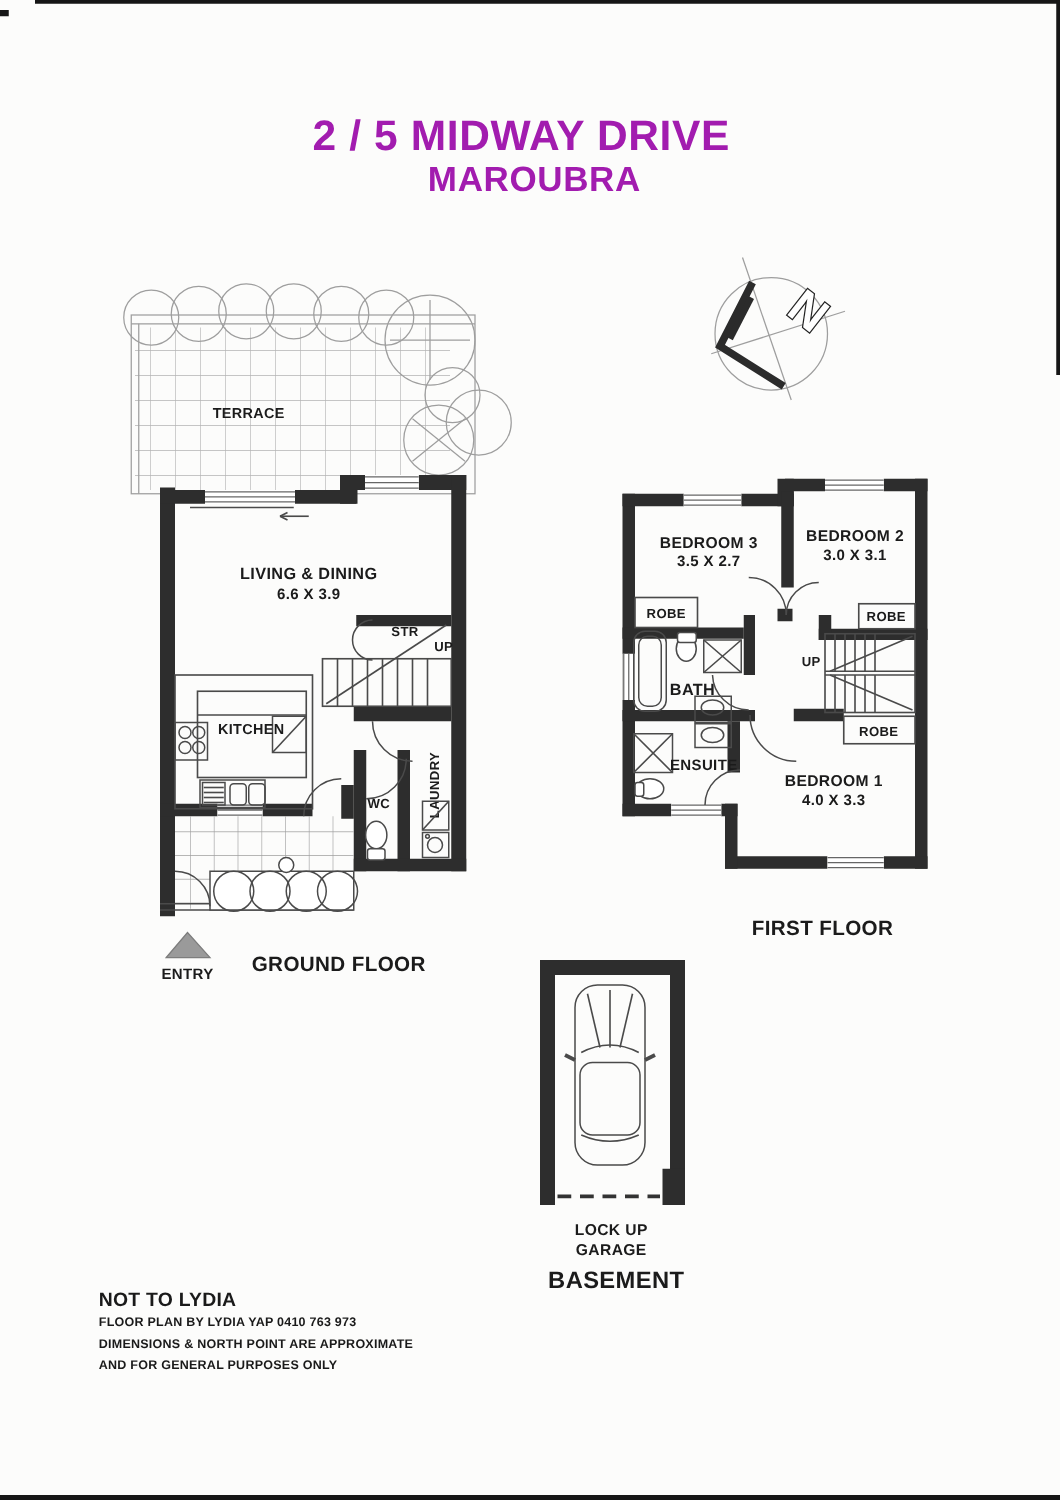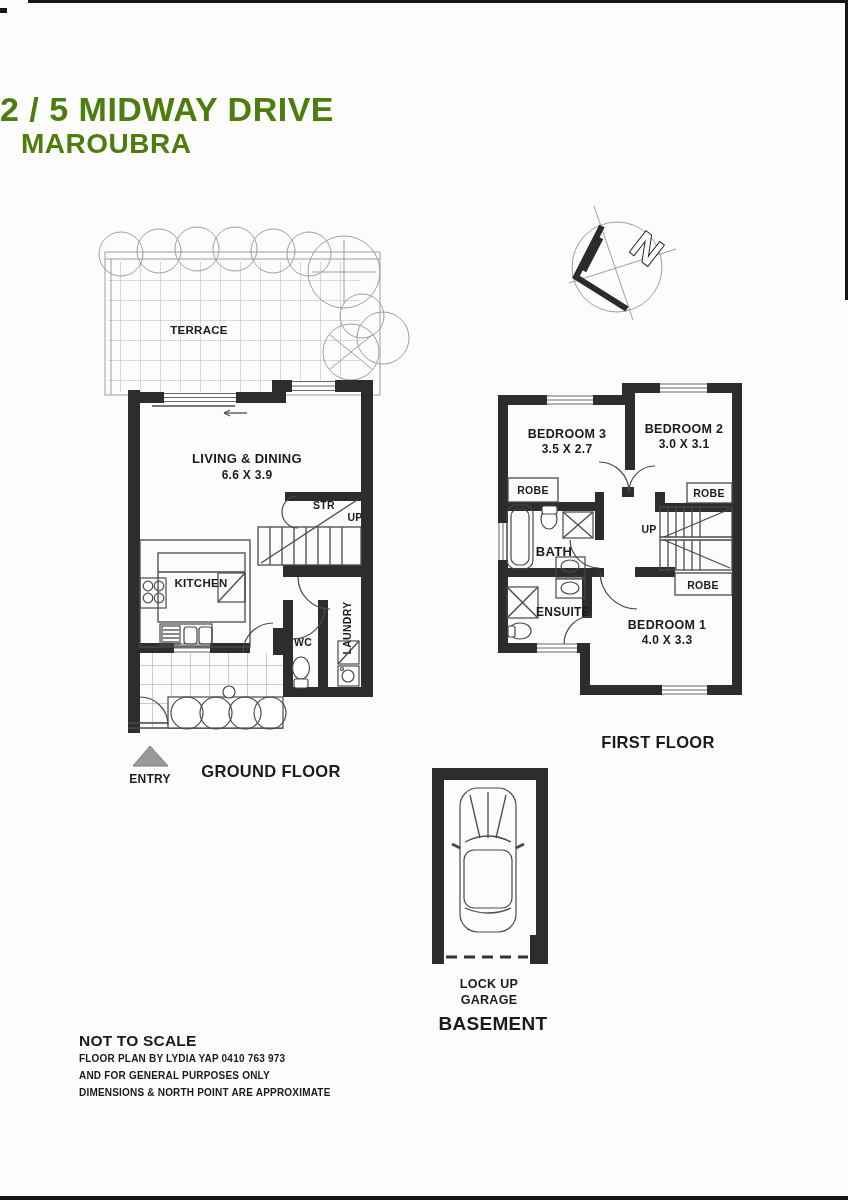--- a/index.html
+++ b/index.html
@@ -1,19 +1,19 @@
 <!DOCTYPE html>
 <html><head>
 <meta charset="utf-8">
 <style>
   html,body{margin:0;padding:0;background:#e8e8e8;}
   #page{position:relative;width:848px;height:1200px;background:#fcfcfb;overflow:hidden;
         font-family:"Liberation Sans",sans-serif;}
   .scanline{position:absolute;background:#161616;}
-  .title-wrap{position:absolute;top:90px;left:0;width:834px;text-align:left;color:#4d7c0f;}
+  .title-wrap{position:absolute;top:90px;left:0;width:834px;text-align:center;color:#a21caf;}
   .title-1{font-size:34px;font-weight:700;letter-spacing:.5px;line-height:38px;}
   .title-2{font-size:28px;font-weight:700;letter-spacing:.5px;line-height:31px;margin-left:21px;}
   .footer{position:absolute;left:79px;top:1032px;color:#1a1a1a;font-weight:700;letter-spacing:.2px;}
   .f1{font-size:15.5px;line-height:18px;}
   .f2{font-size:10px;line-height:17px;}
   svg{position:absolute;top:0;left:0;}
   svg text{font-family:"Liberation Sans",sans-serif;font-weight:700;fill:#1b1b1b;
            text-anchor:middle;letter-spacing:.3px;}
   .t10{font-size:10.5px}.t11{font-size:11.5px}.t12{font-size:12.5px}.t12b{font-size:12px}
   .t13{font-size:13px}.t16{font-size:16.5px}.t19{font-size:19px}
@@ -335,19 +335,19 @@
         <line x1="452" y1="844" x2="460" y2="848" stroke="#4a4a4a" stroke-width="3"></line>
         <line x1="524" y1="844" x2="516" y2="848" stroke="#4a4a4a" stroke-width="3"></line>
       </g>
       <text x="489" y="988" class="t12">LOCK UP</text>
       <text x="489" y="1004" class="t12">GARAGE</text>
       <text x="493" y="1030" class="t19">BASEMENT</text>
     </g>
   </svg>
 
   <div class="footer">
-    <div class="f1">NOT TO SCALE</div>
+    <div class="f1">NOT TO LYDIA</div>
     <div class="f2">FLOOR PLAN BY LYDIA YAP 0410 763 973</div>
+    <div class="f2">DIMENSIONS &amp; NORTH POINT ARE APPROXIMATE</div>
     <div class="f2">AND FOR GENERAL PURPOSES ONLY</div>
-    <div class="f2">DIMENSIONS &amp; NORTH POINT ARE APPROXIMATE</div>
   </div>
 
 </div>
 
 </body></html>

